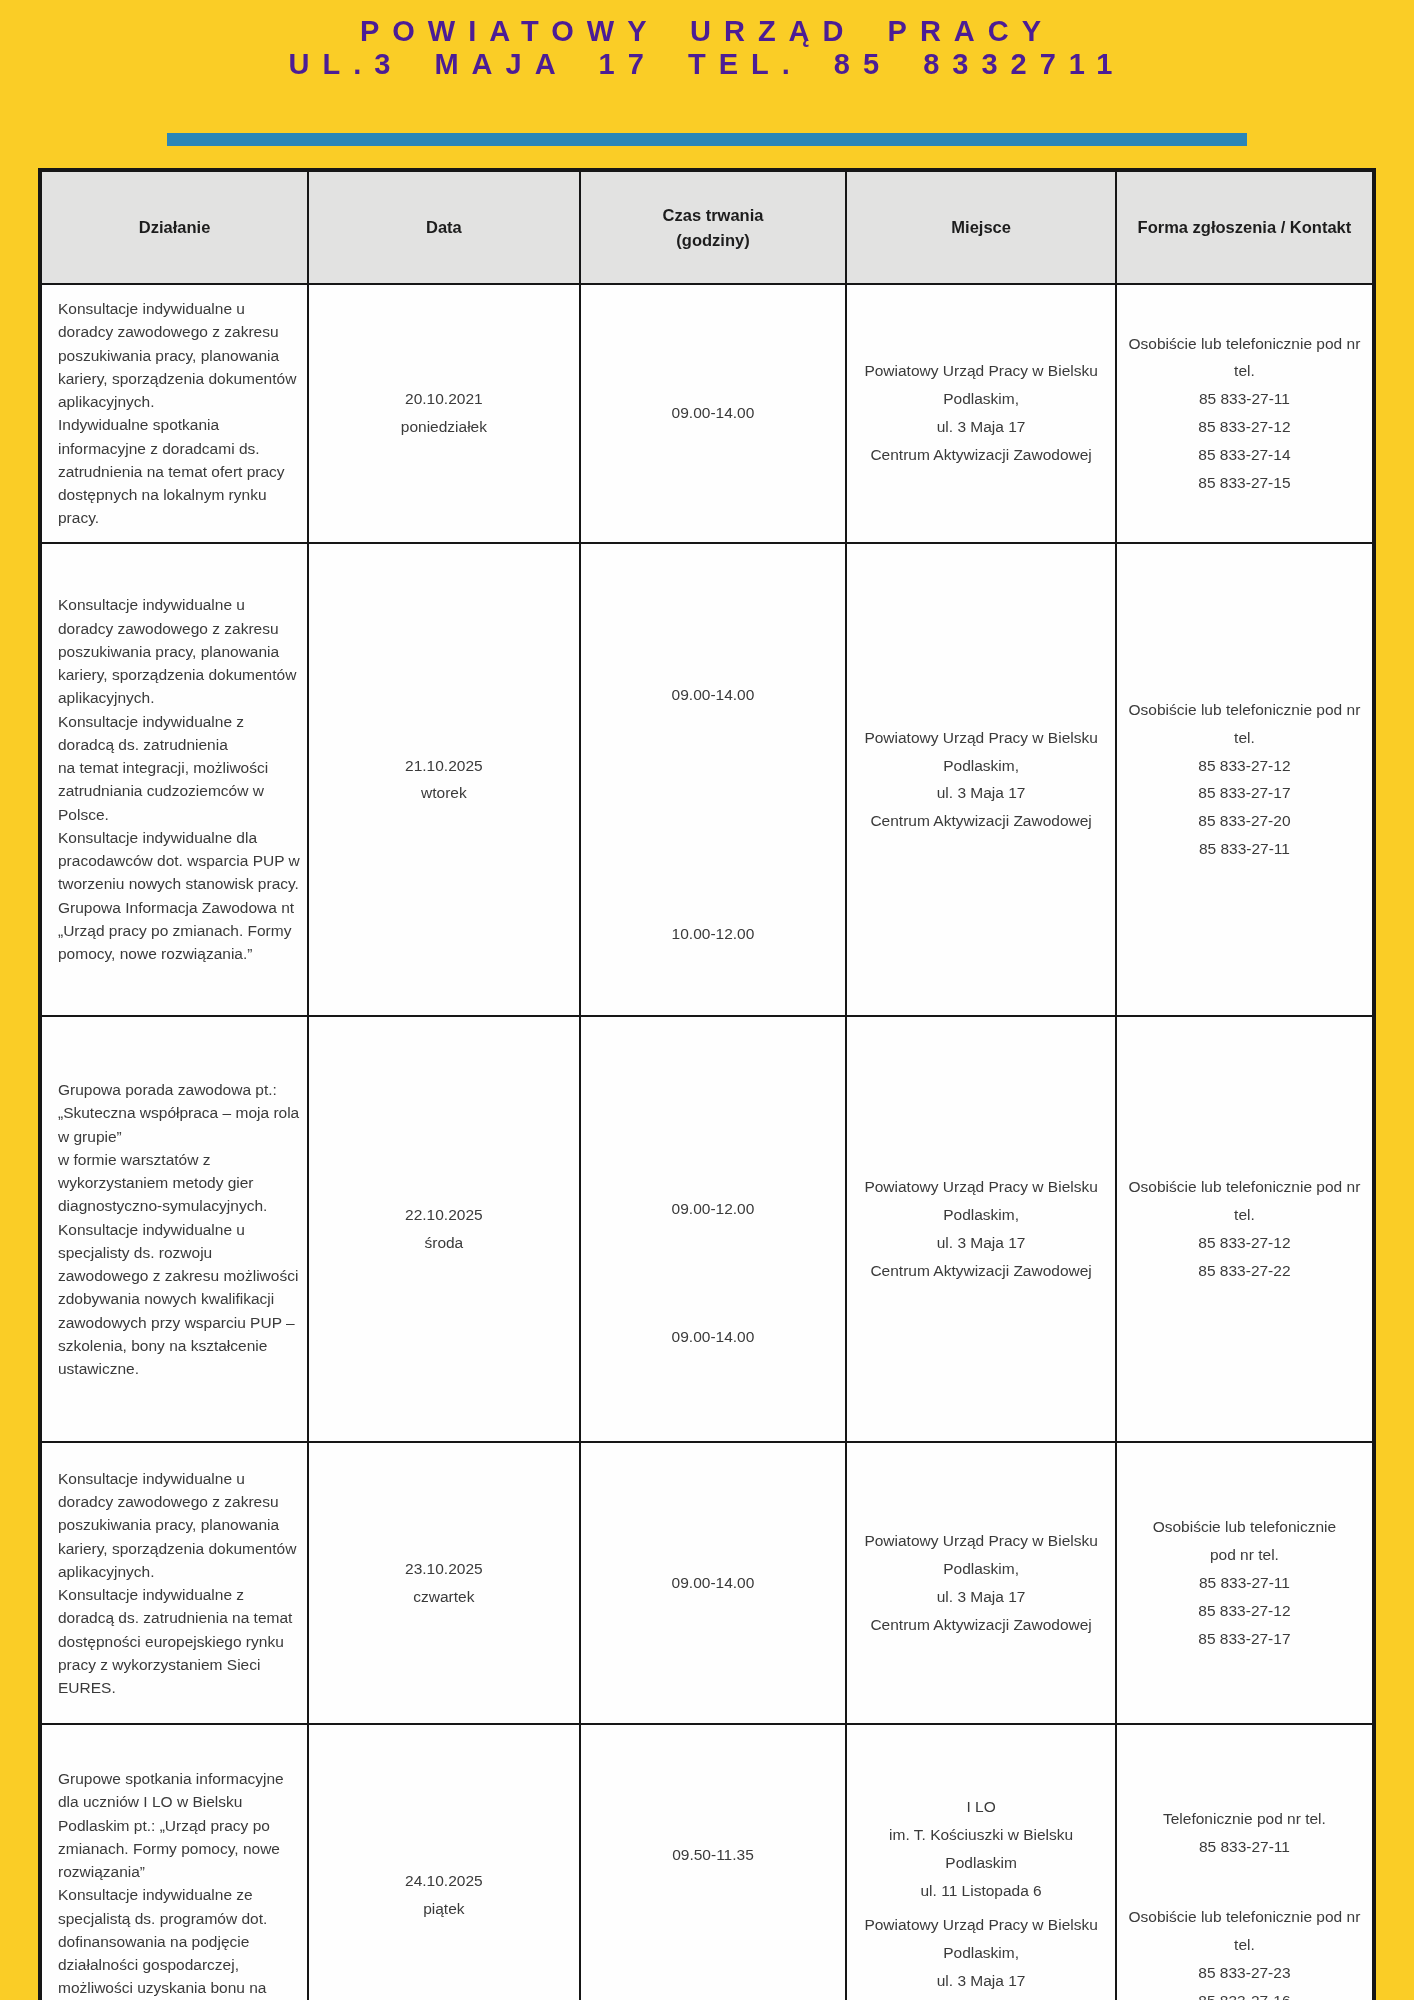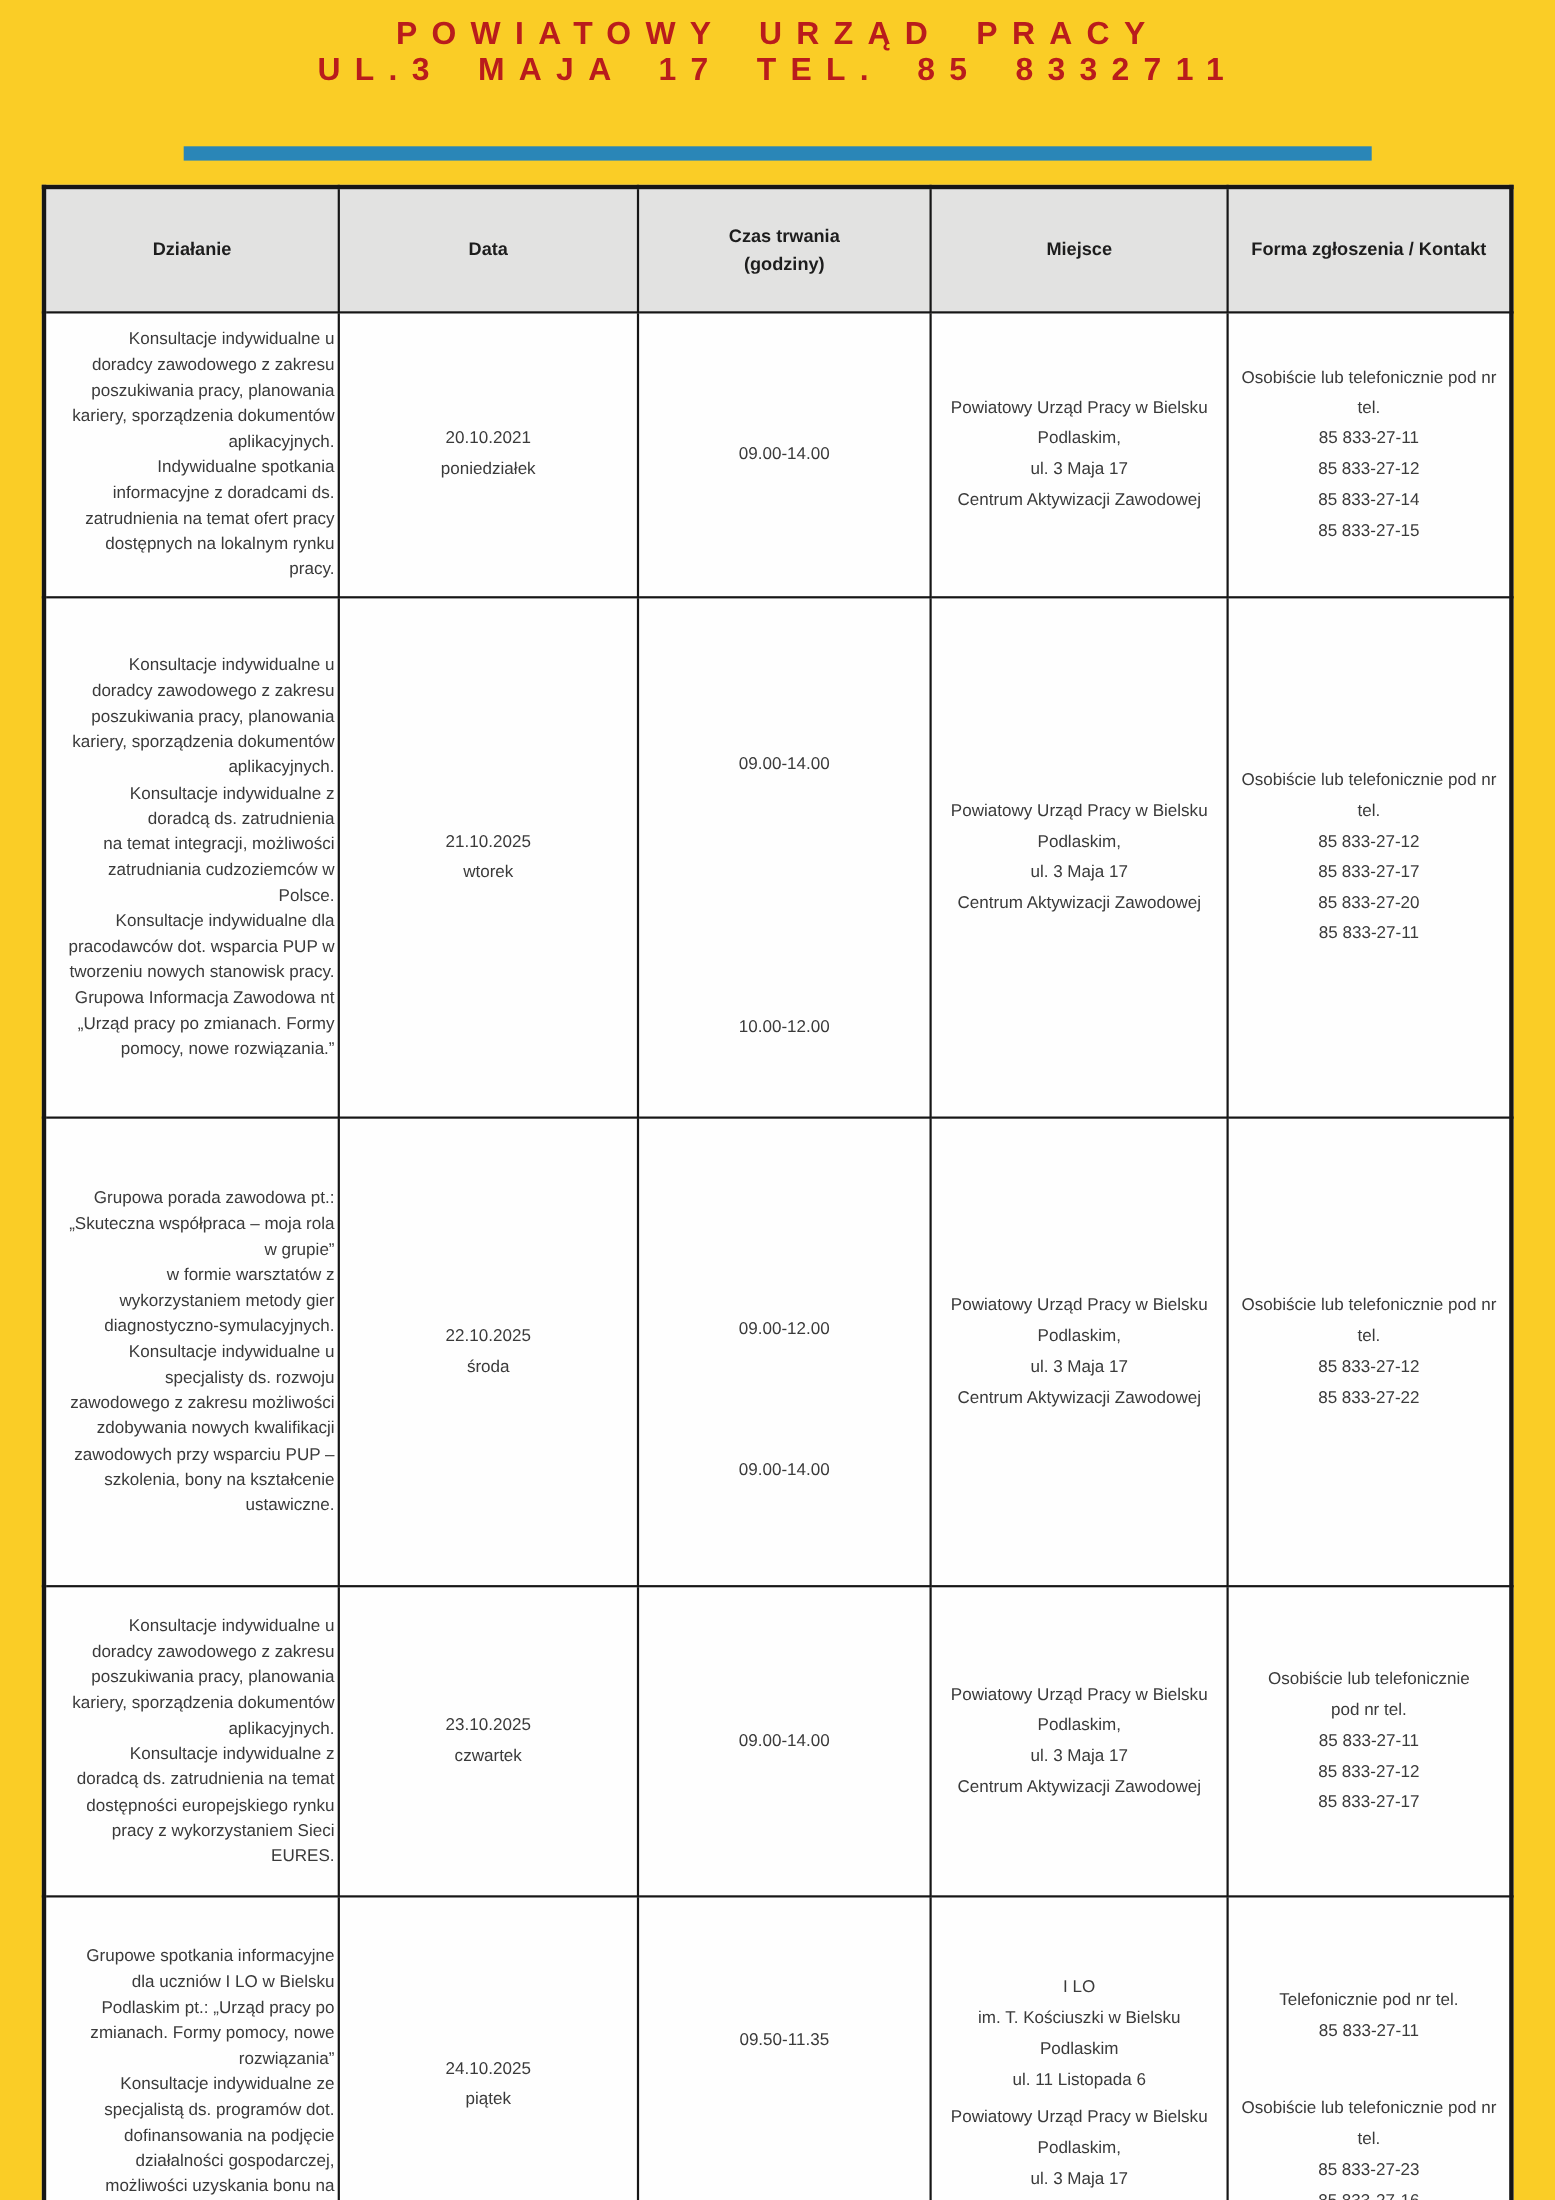--- a/index.html
+++ b/index.html
@@ -5,37 +5,37 @@
   *{box-sizing:border-box}
   html,body{margin:0;padding:0}
   body{
     width:1414px;min-height:2000px;
     background:#FACD26;
     font-family:"Liberation Sans","DejaVu Sans",sans-serif;
   }
   .masthead{padding-top:15px;text-align:center}
   .m-line{
     font-size:29px;line-height:33px;font-weight:700;
-    color:#b91c1c;letter-spacing:13px;word-spacing:10px;
+    color:#4c1d95;letter-spacing:13px;word-spacing:10px;
     white-space:nowrap;
   }
   .divider{width:1080px;height:13px;background:#2A86B7;margin:52px auto 0}
   table.schedule{
     width:1338px;margin:22px auto 0;
     border-collapse:collapse;table-layout:fixed;
     background:#FEFEFE;border:4px solid #161616;
   }
   .schedule th,.schedule td{border:2px solid #161616;vertical-align:middle;white-space:pre-line}
   .schedule thead th{
     height:114px;background:#E2E2E1;color:#1d1d1d;
     font-size:16.5px;line-height:1.5;font-weight:700;text-align:center;
     padding:4px 8px;
   }
   .schedule td{color:#3a3a3a;font-size:15.5px}
-  td.action{padding:12px 3px 12px 16px;line-height:1.5;text-align:right}
+  td.action{padding:12px 3px 12px 16px;line-height:1.5;text-align:left}
   td.center{text-align:center;line-height:1.8;padding:4px 8px}
   td.stackcell{padding:0;text-align:center;line-height:1.8}
   .stack{display:flex;flex-direction:column;justify-content:space-between;align-items:center;width:100%}
   .blk{white-space:pre-line}
   .r1 td{height:254px}
   .r2 td{height:416px}
   .r3 td{height:368px}
   .r4 td{height:282px}
   .r5 td{height:284px}
   .stack.s-r2{height:416px;padding:110px 0 40px}

